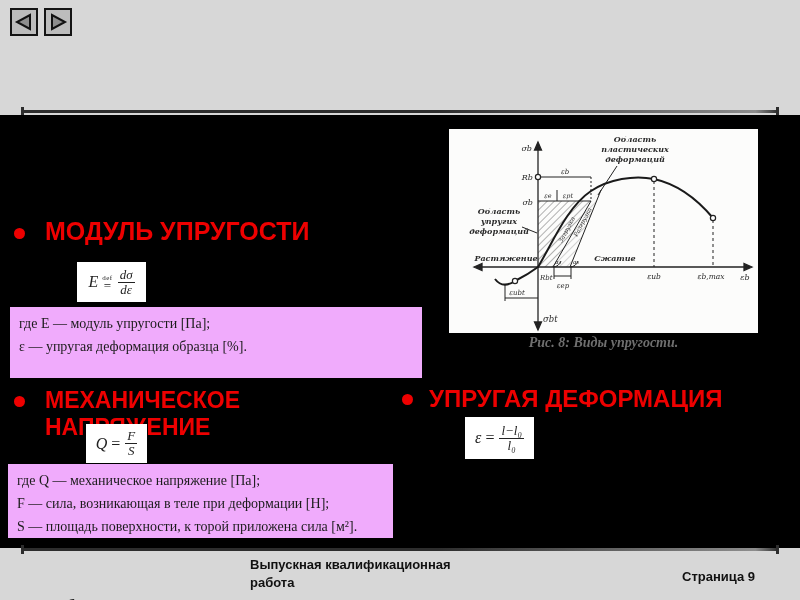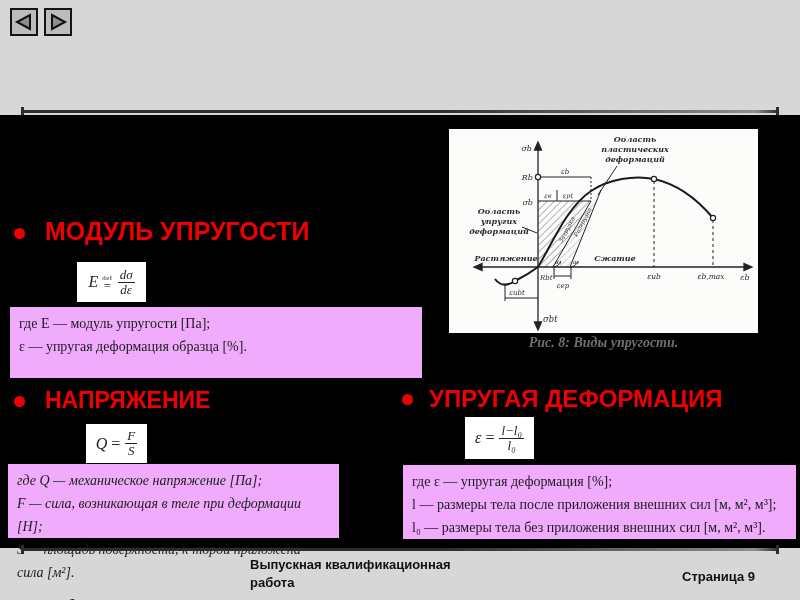--- a/index.html
+++ b/index.html
@@ -38,21 +38,21 @@
   .frac .num{border-bottom:1px solid #222;padding:0 2px;}
   .defeq{display:inline-flex;flex-direction:column;align-items:center;margin-left:4px;line-height:7px;}
   .defeq .w{font-size:7px;font-style:normal;letter-spacing:.5px;}
   .defeq .e{font-size:13px;font-style:normal;}
   .eq{margin-left:4px;font-style:normal;}
   
   .defbox{position:absolute;background:#f0abfc;color:#1c1c1c;font-family:"Liberation Serif",serif;
           font-size:14px;line-height:23px;padding:5px 9px;box-sizing:border-box;}
   .defbox p{margin:0;}
   .d-modulus{left:10px;top:192px;width:412px;height:71px;}
-  .d-stress{left:8px;top:349px;width:331px;height:74px;font-style:italic;}
+  .d-stress{left:8px;top:349px;width:385px;height:74px;}
   .d-strain{left:403px;top:350px;width:393px;height:74px;}
   
   .figure{position:absolute;left:449px;top:14px;width:309px;height:204px;background:#fcfcfb;}
   .caption{position:absolute;left:449px;top:220px;width:309px;text-align:center;color:#6f6f6f;
            font-family:"Liberation Serif",serif;font-weight:bold;font-style:italic;font-size:14px;}
   
   .foot{position:absolute;color:#111;font-weight:bold;font-size:13px;}
   .f-author{left:45px;top:569px;margin-top:28px;}
   .f-work{left:250px;top:556px;width:300px;line-height:18px;}
   .f-page{right:45px;top:569px;}
@@ -176,20 +176,21 @@
         <text x="114" y="159" font-size="7" text-anchor="middle">εep</text>
         <text x="68" y="166" font-size="7" text-anchor="middle">εubt</text>
         <text x="94" y="193" font-size="8.5">σbt</text>
       </svg>
     </div>
     <div class="caption">Рис. 8: Виды упругости.</div>
 
     <div class="bullet b-stress">
       <span class="disc"></span>
       <span>
+        <span style="display:block">МЕХАНИЧЕСКОЕ</span>
         <span style="display:block">НАПРЯЖЕНИЕ</span>
       </span>
     </div>
     <div class="fbox f-stress">
       <span>Q</span>
       <span class="eq">=</span>
       <span class="frac">
         <span class="num">F</span>
         <span class="den">S</span>
       </span>
@@ -204,25 +205,20 @@
       <span class="disc"></span>
       <span>УПРУГАЯ ДЕФОРМАЦИЯ</span>
     </div>
     <div class="fbox f-strain">
       <span>ε</span>
       <span class="eq">=</span>
       <span class="frac">
         <span class="num">l−l₀</span>
         <span class="den">l₀</span>
       </span>
-    </div>
-    <div class="defbox d-strain">
-      <p>где ε — упругая деформация [%];</p>
-      <p>l — размеры тела после приложения внешних сил [м, м², м³];</p>
-      <p>l₀ — размеры тела без приложения внешних сил [м, м², м³].</p>
     </div>
 
   </div>
 
   <div class="rule bottom"></div>
   <div class="foot f-author">Ягубов Роман Борисович</div>
   <div class="foot f-work">
     <span style="display:block">Выпускная квалификационная</span>
     <span style="display:block">работа</span>
   </div>

